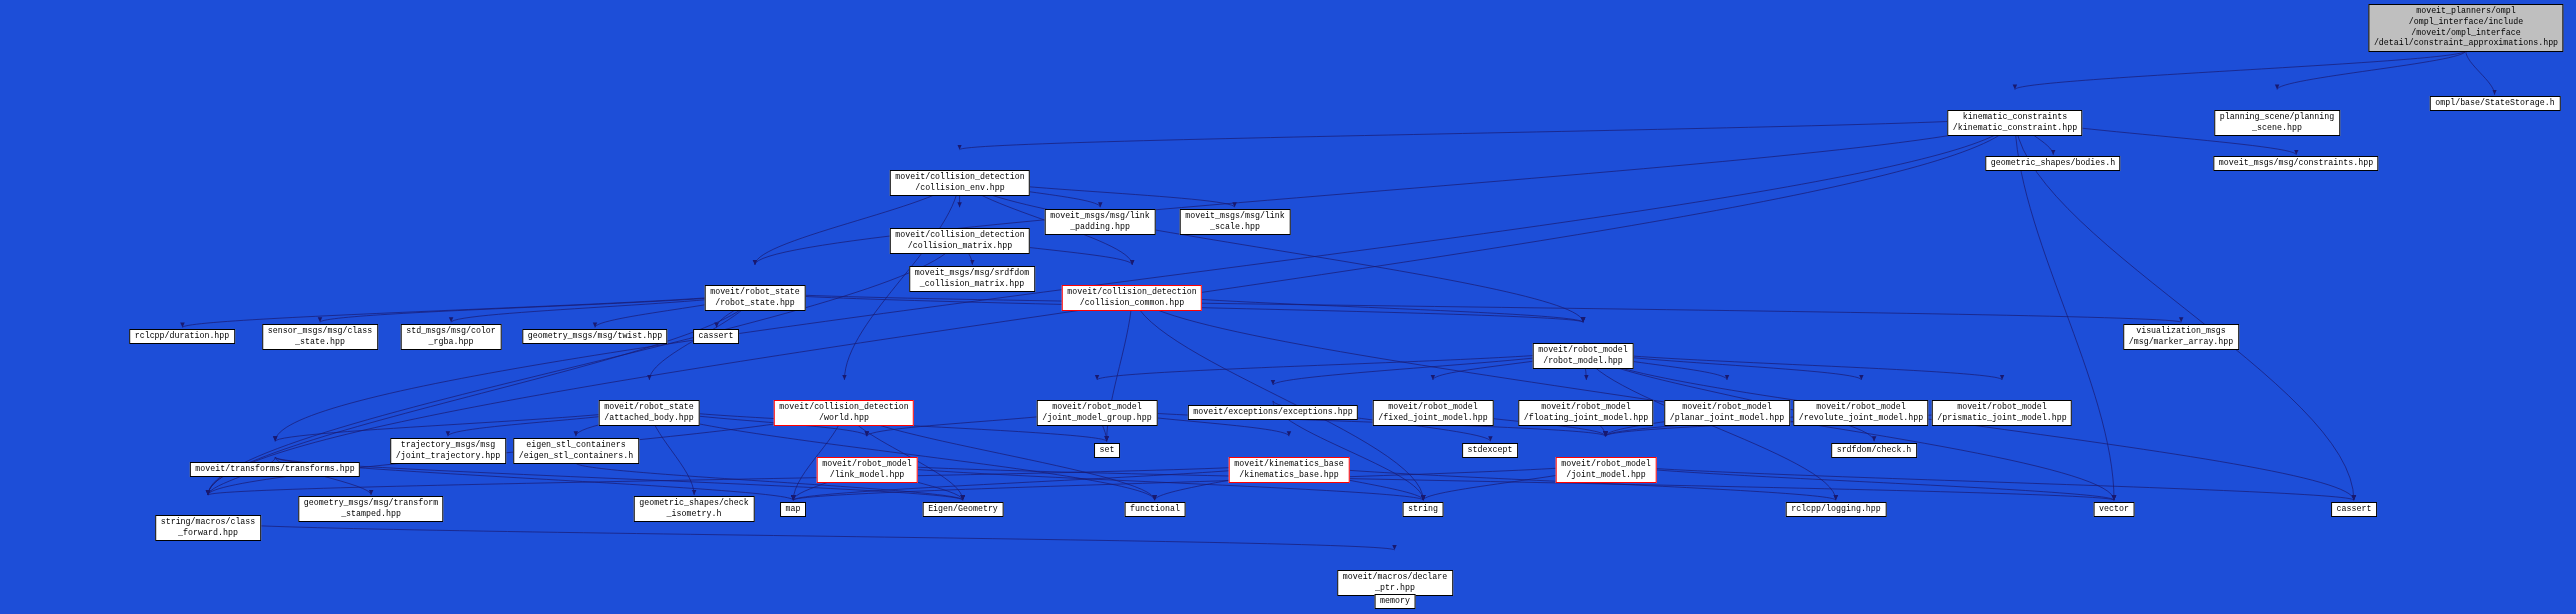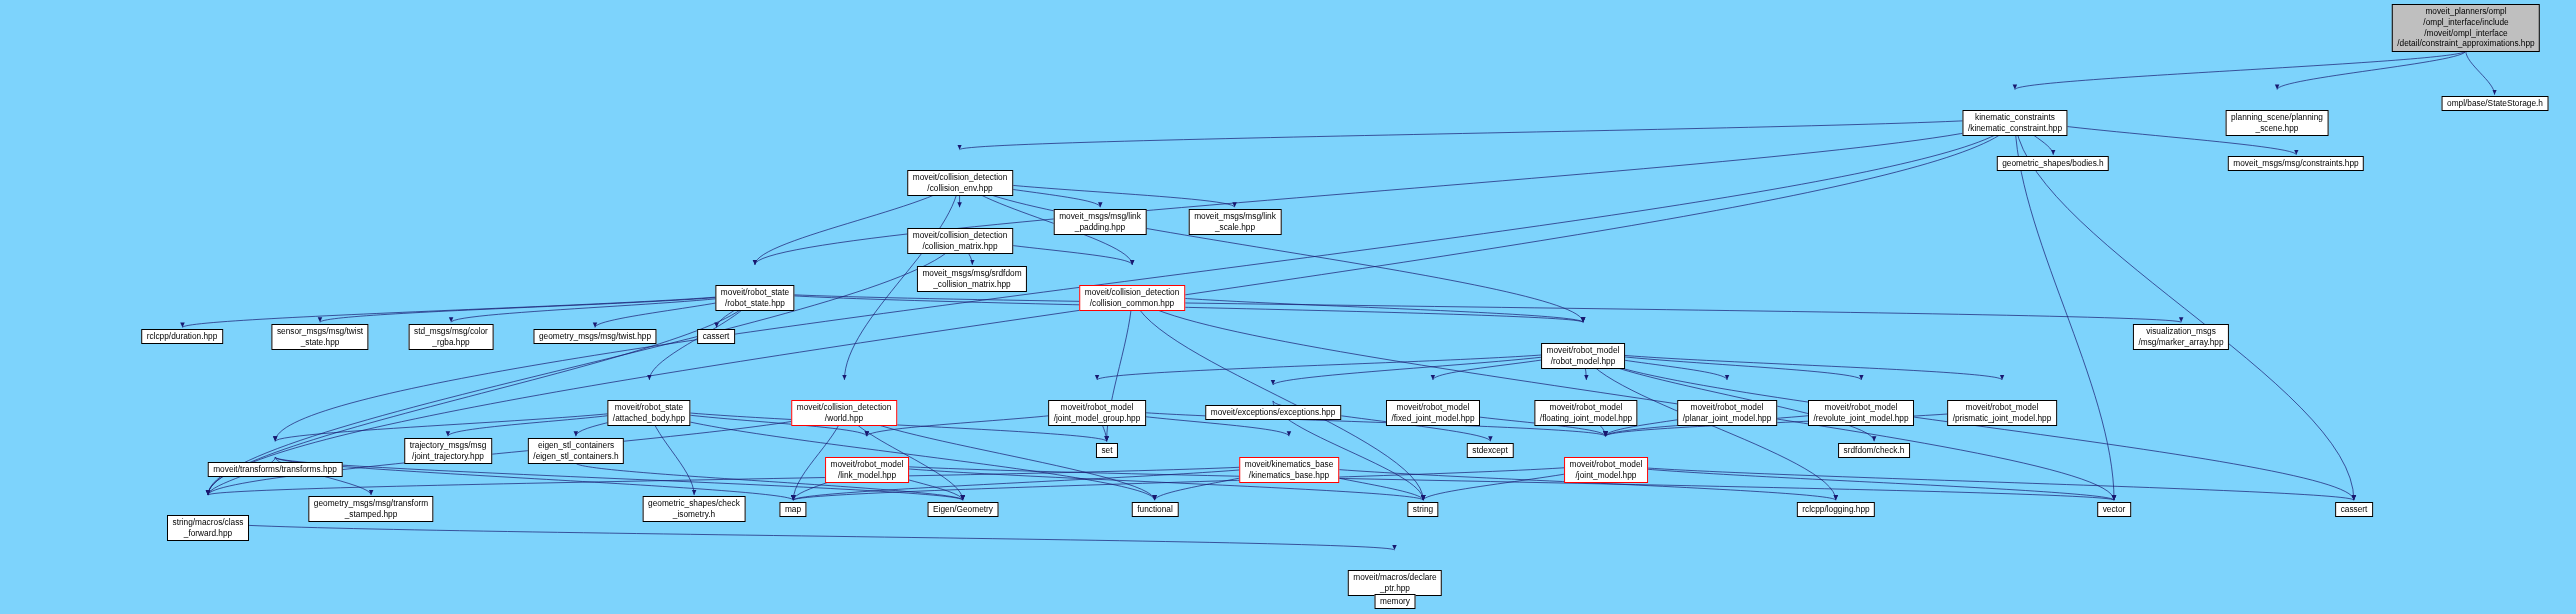--- a/index.html
+++ b/index.html
@@ -2,22 +2,22 @@
 <html style="font-size:10.2px"><head>
 <meta charset="utf-8">
 <title>Include dependency graph</title>
 <style>
   * { box-sizing: border-box; }
   html, body { margin: 0; padding: 0; background: #ffffff; }
   #graph {
     position: relative;
     width: 2576px;
     height: 614px;
-    background: #7dd3fc;
-    font-family: Liberation Sans, sans-serif;
+    background: #1d4ed8;
+    font-family: Liberation Mono, monospace;
     overflow: hidden;
   }
   #edge-layer {
     position: absolute;
     left: 0; top: 0;
     width: 2576px; height: 614px;
   }
   .edge { fill: none; stroke: #191970; stroke-width: 1.1; }
   .node {
     position: absolute;
@@ -159,21 +159,21 @@
 _scale.hpp</div>
 
   <div class="node" style="left:755px;top:266px" data-interactable="true">moveit/robot_state
 /robot_state.hpp</div>
   <div class="node" style="left:972px;top:266px" data-interactable="false">moveit_msgs/msg/srdfdom
 _collision_matrix.hpp</div>
   <div class="node red" style="left:1132px;top:266px" data-interactable="true">moveit/collision_detection
 /collision_common.hpp</div>
 
   <div class="node" style="left:182px;top:329px" data-interactable="false">rclcpp/duration.hpp</div>
-  <div class="node" style="left:320px;top:324px" data-interactable="false">sensor_msgs/msg/twist
+  <div class="node" style="left:320px;top:324px" data-interactable="false">sensor_msgs/msg/class
 _state.hpp</div>
   <div class="node" style="left:451px;top:324px" data-interactable="false">std_msgs/msg/color
 _rgba.hpp</div>
   <div class="node" style="left:595px;top:329px" data-interactable="false">geometry_msgs/msg/twist.hpp</div>
   <div class="node" style="left:716px;top:329px" data-interactable="false">cassert</div>
   <div class="node" style="left:1583px;top:324px" data-interactable="true">moveit/robot_model
 /robot_model.hpp</div>
   <div class="node" style="left:2181px;top:324px" data-interactable="false">visualization_msgs
 /msg/marker_array.hpp</div>
 

